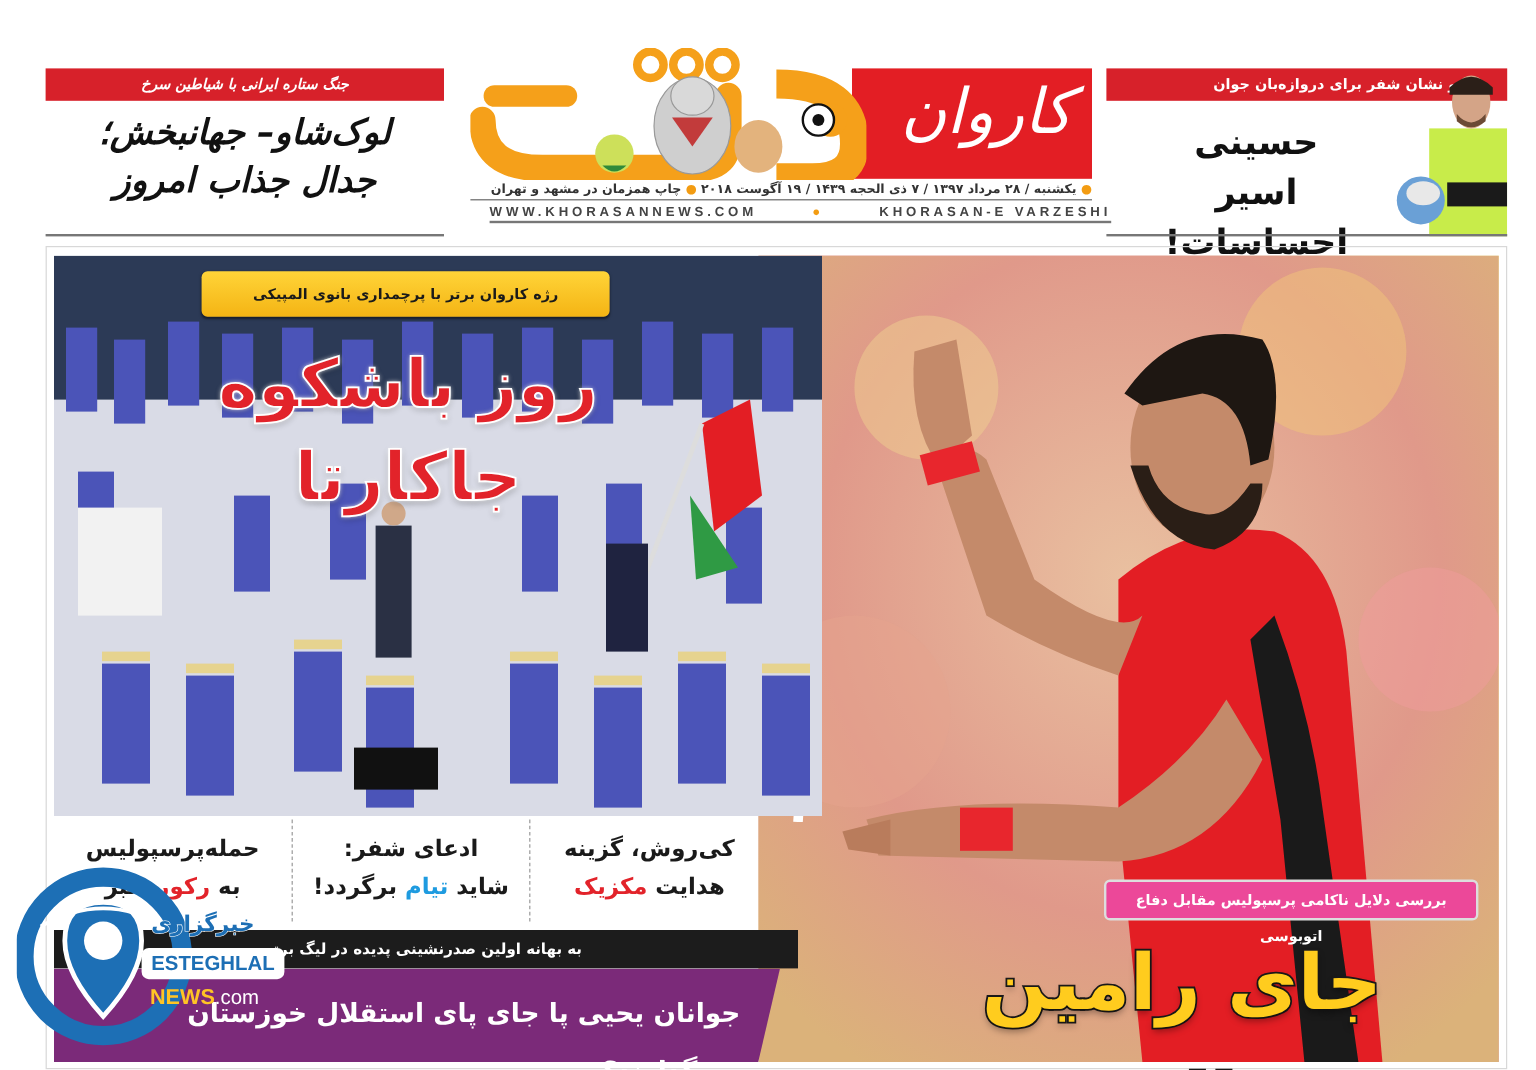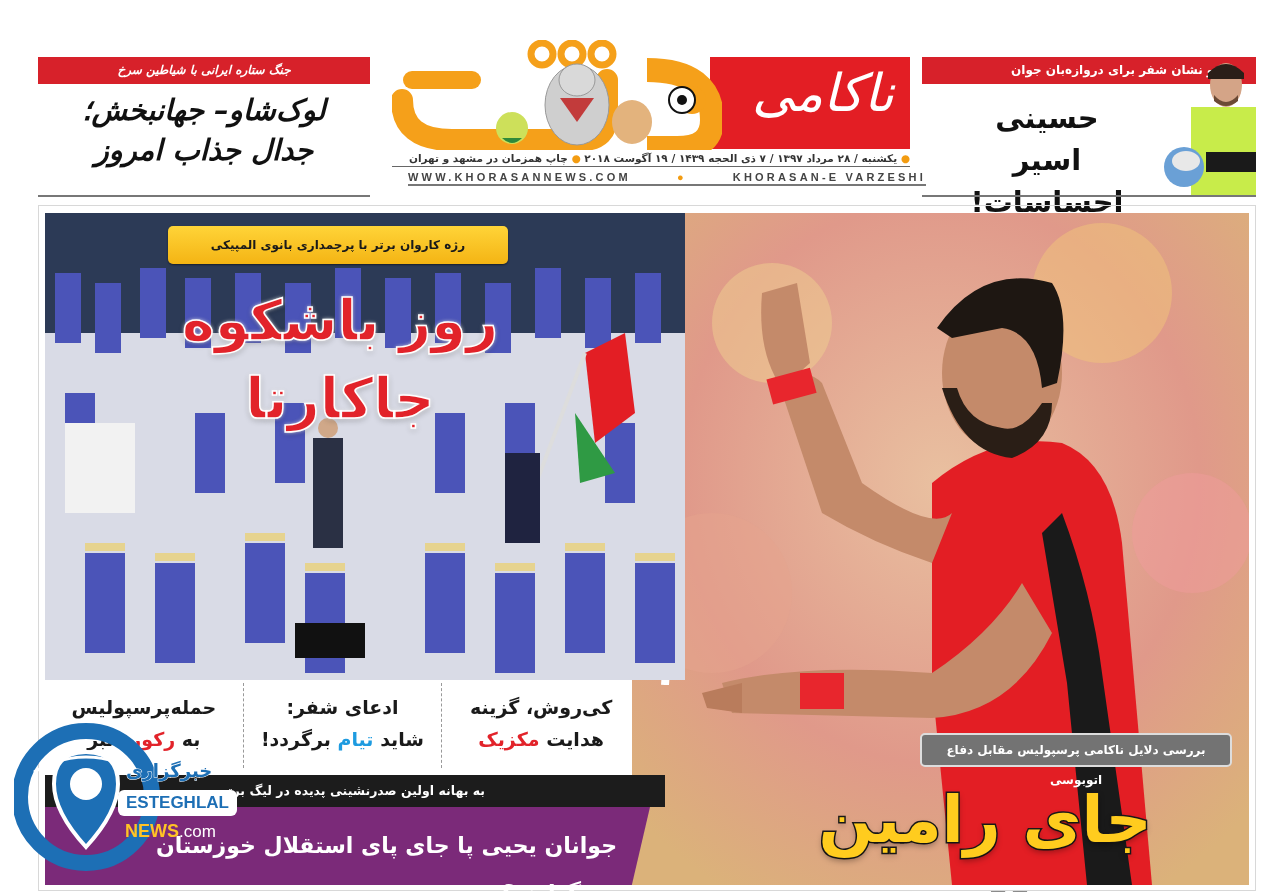--- a/index.html
+++ b/index.html
@@ -45,21 +45,21 @@
   .sub:last-child { border-left: none; }
   .sub .red { color: #e2232a; }
   .sub .blue { color: #1e9be0; }
 
   
   .strip-black { position: absolute; left: 45px; top: 775px; width: 620px; height: 32px; background: #1c1c1c; color: #fff; font-size: 12.5px; line-height: 32px; text-align: right; padding-right: 180px; font-weight: bold; }
   .strip-purple { position: absolute; left: 45px; top: 807px; width: 605px; height: 78px; background: #7b2a79; clip-path: polygon(0 0, 100% 0, 97% 100%, 0 100%); }
   .strip-purple-title { position: absolute; left: 45px; top: 822px; width: 580px; text-align: right; color: #fff; font-weight: bold; font-size: 22px; line-height: 48px; padding-right: 8px; }
 
   
-  .hero-kicker { position: absolute; left: 920px; top: 733px; width: 312px; height: 34px; background: #737373; border: 2px solid #ddd; border-radius: 5px; color: #fff; font-weight: bold; font-size: 12px; line-height: 30px; text-align: center; }
+  .hero-kicker { position: absolute; left: 920px; top: 733px; width: 312px; height: 34px; background: #ec4899; border: 2px solid #ddd; border-radius: 5px; color: #fff; font-weight: bold; font-size: 12px; line-height: 30px; text-align: center; }
   .hero-title { position: absolute; left: 720px; top: 770px; width: 530px; text-align: center; font-weight: bold; font-size: 64px; color: #ffcc1e; line-height: 100px; -webkit-text-stroke: 3px #1a1a1a; paint-order: stroke fill; text-shadow: 0 3px 6px rgba(0,0,0,0.35); }
 
   
   .watermark { position: absolute; left: 14px; top: 722px; width: 220px; height: 150px; }
   .wm-esteghlal { position: absolute; left: 118px; top: 790px; background: #fff; color: #1d6fb5; font-weight: bold; font-size: 17px; padding: 3px 8px; border-radius: 6px; direction: ltr; font-family: "Liberation Sans", sans-serif; }
   .wm-news { position: absolute; left: 125px; top: 821px; color: #ffc425; font-weight: bold; font-size: 18px; direction: ltr; font-family: "Liberation Sans", sans-serif; }
   .wm-news small { color: #fff; font-size: 17px; font-weight: normal; margin-top: 12px; }
   .wm-fa { position: absolute; left: 126px; top: 760px; color: #1d6fb5; font-weight: bold; font-size: 18px; -webkit-text-stroke: 1px #fff; paint-order: stroke fill; }
 </style>
 </head>
@@ -69,21 +69,21 @@
   <div class="kicker-red">جنگ ستاره ایرانی با شیاطین سرخ</div>
   <div class="headline">
     <div>لوک‌شاو– جهانبخش؛</div>
     <div>جدال جذاب امروز</div>
   </div>
 </div>
 <div class="rule-top"></div>
 
 <div class="logo">
   <div class="logo-red">
-    <span class="logo-red-text">ناکامی</span>
+    <span class="logo-red-text">کاروان</span>
   </div>
   <svg class="logo-orange-word" viewBox="0 0 330 110">
 
     <path d="M10 60 Q10 100 60 100 L190 100 Q215 100 215 75 L215 40" stroke="#f5a01a" stroke-width="22" fill="none" stroke-linecap="round"></path>
     <path d="M20 40 L80 40" stroke="#f5a01a" stroke-width="18" fill="none" stroke-linecap="round"></path>
     <circle cx="150" cy="14" r="11" fill="none" stroke="#f5a01a" stroke-width="7"></circle>
     <circle cx="180" cy="14" r="11" fill="none" stroke="#f5a01a" stroke-width="7"></circle>
     <circle cx="210" cy="14" r="11" fill="none" stroke="#f5a01a" stroke-width="7"></circle>
     <path d="M255 30 Q320 30 320 80 Q320 108 285 108 L255 108" stroke="#f5a01a" stroke-width="24" fill="none"></path>
     <circle cx="300" cy="60" r="14" fill="#f5a01a"></circle>

